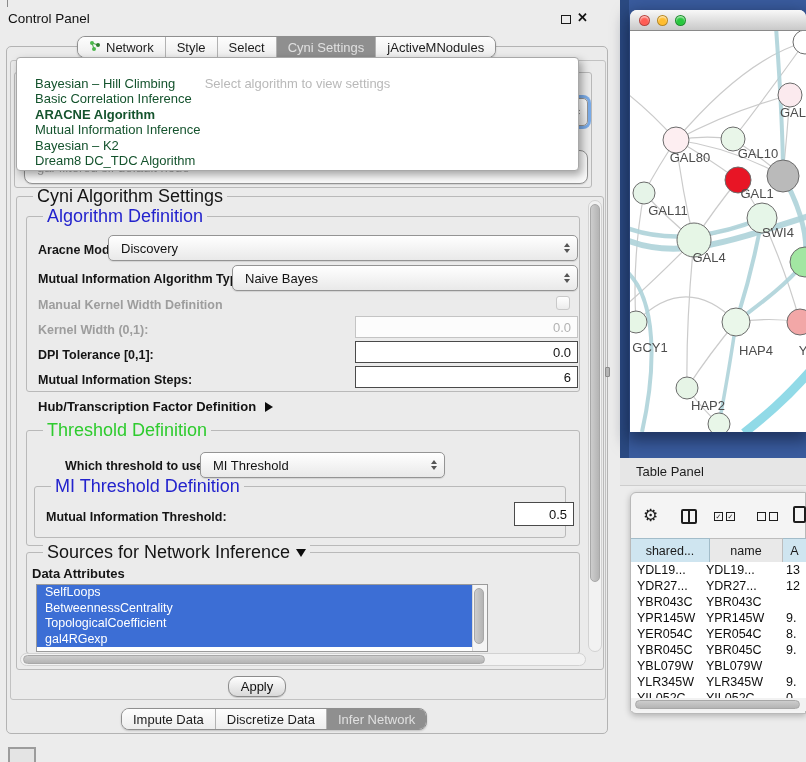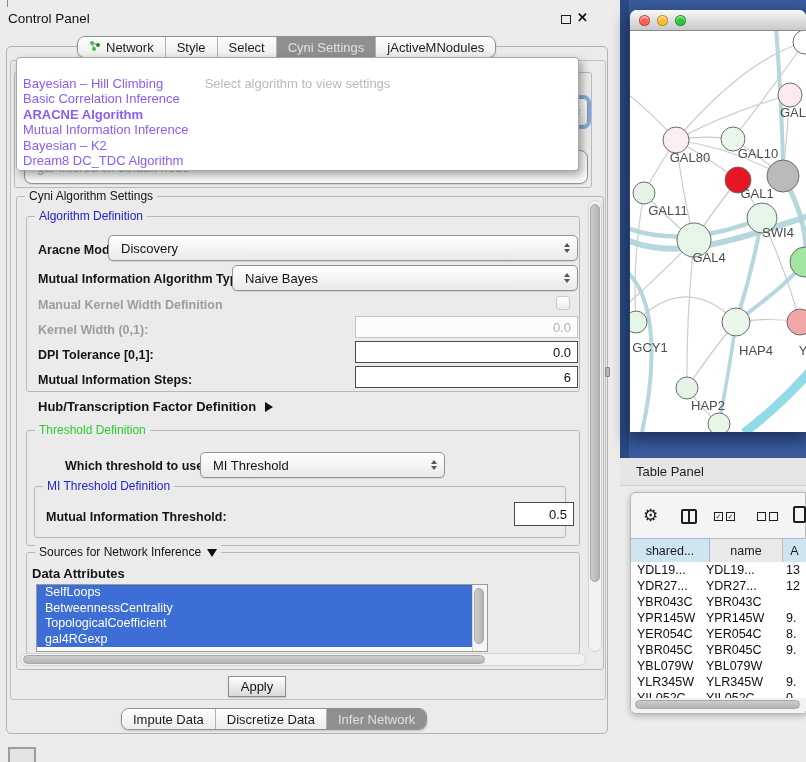--- a/index.html
+++ b/index.html
@@ -15,21 +15,21 @@
 
   .outer-panel{position:absolute;left:6px;top:46px;width:602px;height:688px;border:1px solid #b3b3b3;border-radius:5px;background:#ebebeb}
   .inner-panel{position:absolute;left:10px;top:60px;width:596px;height:640px;border:1px solid #c2c2c2;border-radius:3px;background:#ebebeb}
 
   .seg-bar{position:absolute;display:flex;border:1px solid #8f8f8f;border-radius:8px;overflow:hidden;background:#f5f5f5;height:22px;box-shadow:0 1px 2px rgba(0,0,0,.18);z-index:30}
   .seg{display:flex;align-items:center;gap:5px;padding:0 11px;font-size:13px;color:#1c1c1c;background:linear-gradient(#fdfdfd,#ededed);border-left:1px solid #b2b2b2;white-space:nowrap}
   .seg:first-child{border-left:none}
   .seg.sel{background:#8f8f8f;color:#e0e0e0}
 
   .group{position:absolute;border:1px solid #b9b9b9;border-radius:3px}
-  .gtitle{position:absolute;top:-8px;left:8px;background:#ebebeb;padding:0 4px;font-size:12px;line-height:15px;white-space:nowrap;display:flex;align-items:center;gap:6px}
+  .gtitle{position:absolute;top:-8px;left:16px;background:#ebebeb;padding:0 4px;font-size:18px;line-height:15px;white-space:nowrap;display:flex;align-items:center;gap:6px}
   .t-blue{color:#2323cd}
   .t-green{color:#2ecb2e}
   .t-black{color:#141414}
 
   .combo{position:absolute;border:1px solid #949494;border-radius:5px;background:linear-gradient(#ffffff,#e9e9e9);font-size:13px;color:#121212;display:flex;align-items:center;padding-left:12px;box-shadow:0 1px 1px rgba(0,0,0,.10)}
   .stepper{position:absolute;right:7px;top:50%;transform:translateY(-50%);display:flex;flex-direction:column;gap:2px}
   .stepper i{display:block;width:0;height:0;border-left:3.5px solid transparent;border-right:3.5px solid transparent}
   .stepper .up{border-bottom:4.5px solid #555}
   .stepper .down{border-top:4.5px solid #555}
 
@@ -38,34 +38,34 @@
   .tfield.dim{border:1px solid #c4c4c4;color:#b2b2b2;background:#fcfcfc}
 
   .flabel{position:absolute;font-size:12.5px;font-weight:bold;color:#151515;white-space:nowrap}
   .flabel.dis{color:#9d9d9d}
   .plain{font-weight:bold;font-size:13px}
 
   .cbx{position:absolute;width:14px;height:14px;border:1px solid #c9c9c9;border-radius:3px;background:linear-gradient(#fff,#ececec)}
 
   .dd{position:absolute;left:16px;top:57px;width:563px;height:114px;background:#fff;border:1px solid #a8a8a8;border-radius:4px;box-shadow:3px 4px 9px rgba(0,0,0,.35);z-index:40;overflow:hidden}
   .dd-prompt{text-align:center;color:#b9b9b9;font-size:13px;padding-top:18px;height:17px}
-  .dd-item{font-size:13px;line-height:15.4px;padding-left:6px;color:#8b5cf6;white-space:nowrap}
+  .dd-item{font-size:13px;line-height:15.4px;padding-left:18px;color:#14532d;white-space:nowrap}
   .dd-item.bold{font-weight:bold}
 
   .tri-right{display:inline-block;width:0;height:0;border-top:5.5px solid transparent;border-bottom:5.5px solid transparent;border-left:8px solid #0d0d0d}
   .tri-down{display:inline-block;width:0;height:0;border-left:5.5px solid transparent;border-right:5.5px solid transparent;border-top:8px solid #0d0d0d}
 
   .attr-listbox{position:absolute;left:36px;top:584px;width:452px;height:68px;border:1px solid #9a9a9a;background:#fff;overflow:hidden}
   .attr-item{height:15.6px;line-height:15.6px;padding-left:8px;font-size:12.5px;color:#fff;background:#3c6ed5;width:437px;white-space:nowrap}
 
   .sbv-track{position:absolute;background:#f2f2f2;border:1px solid #d2d2d2;border-radius:7px}
   .sb-thumb{position:absolute;background:linear-gradient(90deg,#cdcdcd,#b4b4b4);border:1px solid #a8a8a8;border-radius:5px}
   .sbh-thumb{position:absolute;background:linear-gradient(#cdcdcd,#b4b4b4);border:1px solid #a8a8a8;border-radius:5px}
 
-  .btn{position:absolute;border:1px solid #8c8c8c;border-radius:0;background:linear-gradient(#fefefe,#d9d9d9);font-size:13px;color:#111;display:flex;align-items:center;justify-content:center;box-shadow:0 1px 1px rgba(0,0,0,.15)}
+  .btn{position:absolute;border:1px solid #8c8c8c;border-radius:9px;background:linear-gradient(#fefefe,#d9d9d9);font-size:13px;color:#111;display:flex;align-items:center;justify-content:center;box-shadow:0 1px 1px rgba(0,0,0,.15)}
 
   .mini-square{position:absolute;left:8px;top:747px;width:28px;height:18px;border:2px solid #9c9c9c;background:#e4e4e4}
   .divider-grip{position:absolute;left:605px;top:367px;width:5px;height:10px;background:#b4b4b4;border:1px solid #8c8c8c;border-radius:1px}
 
   
   .desktop{position:absolute;left:620px;top:0;width:186px;height:458px;background:#3a5c9e}
   .desktop-strip{position:absolute;left:620px;top:0;width:9px;height:458px;background:#2b4a82}
   .net-win{position:absolute;left:630px;top:10px;width:176px;height:422px;border-radius:7px 7px 0 0;box-shadow:0 6px 16px 3px rgba(10,20,45,.55);background:#fff}
   .net-titlebar{position:absolute;left:0;top:0;width:100%;height:21px;border-radius:7px 7px 0 0;background:linear-gradient(#f8f8f8,#c9c9c9);border-bottom:1px solid #8a8a8a;display:flex;align-items:center;padding-left:9px;gap:7px}
   .tl{width:11px;height:11px;border-radius:50%;border:1px solid rgba(0,0,0,.28);box-shadow:inset 0 1.5px 1.5px rgba(255,255,255,.65)}

